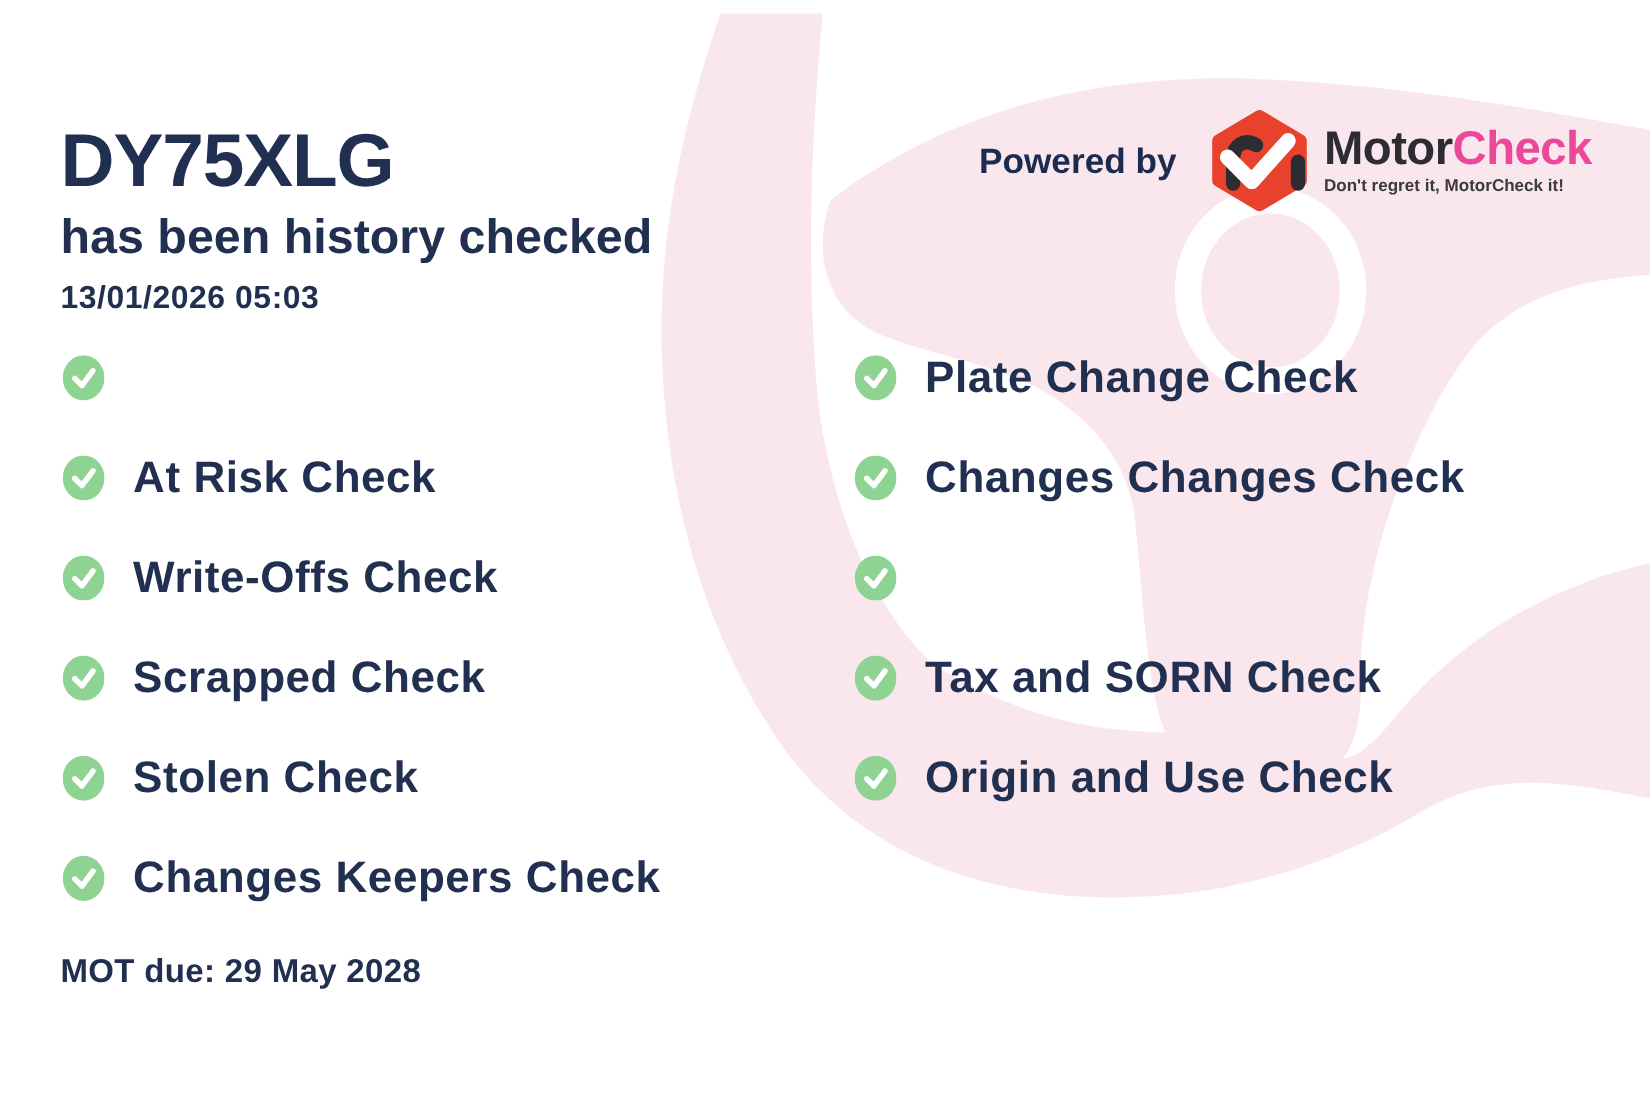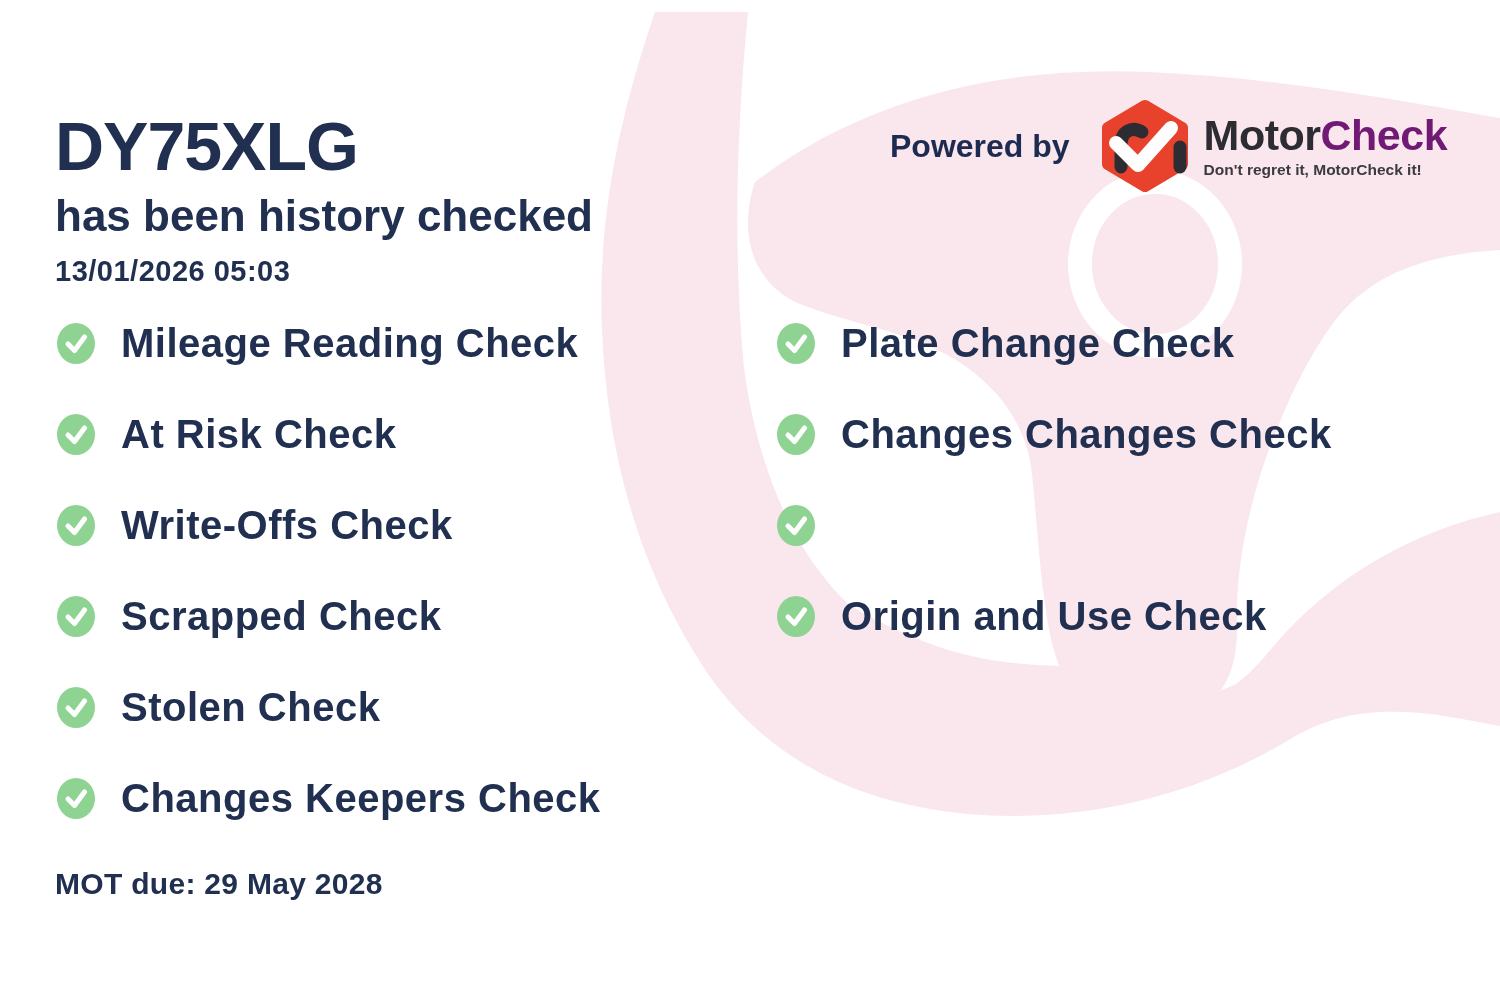--- a/index.html
+++ b/index.html
@@ -13,21 +13,21 @@
   .reg{font-size:68px;font-weight:800;letter-spacing:-1px;line-height:1;margin:0;color:#213050;}
   .subtitle{font-size:44px;font-weight:700;line-height:1;margin:14px 0 0 0;color:#213050;}
   .timestamp{font-size:29px;font-weight:600;letter-spacing:.5px;margin-top:17px;color:#213050;}
   
   .brand{position:absolute;left:890px;top:84px;height:100px;display:flex;align-items:center;}
   .powered{font-size:32px;font-weight:600;color:#1d2b50;margin-right:28px;white-space:nowrap;}
   .logo-mark{width:94px;height:96px;flex:0 0 auto;}
   .brand-text{margin-left:12px;}
   .brand-name{font-size:43px;font-weight:800;letter-spacing:-.5px;line-height:1;white-space:nowrap;}
   .brand-name .motor{color:#2d2c33;}
-  .brand-name .check{color:#701a75;}
+  .brand-name .check{color:#ec4899;}
   .tagline{font-size:15.5px;font-weight:700;color:#3a3a40;margin-top:4px;white-space:nowrap;}
   
   .col{position:absolute;top:311px;margin:0;padding:0;list-style:none;display:flex;flex-direction:column;gap:50px;}
   .col-left{left:57px;}
   .col-right{left:777px;}
   .check-item{display:flex;align-items:center;gap:26px;height:41px;}
   .check-icon{width:38px;height:41px;flex:0 0 auto;display:block;}
   .check-label{font-size:40px;font-weight:700;letter-spacing:.5px;line-height:41px;color:#213050;white-space:nowrap;}
   
   .mot-due{position:absolute;left:55px;top:855px;font-size:30px;font-weight:700;letter-spacing:.3px;color:#213050;}
@@ -95,21 +95,20 @@
       <div class="tagline">Don't regret it, MotorCheck it!</div>
     </div>
   </div>
 
   <ul class="col col-left">
   <li class="check-item">
     <svg class="check-icon" viewBox="0 0 38 41" aria-hidden="true">
       <ellipse cx="19" cy="20.5" rx="19" ry="20.5" fill="#8fd393"></ellipse>
       <path d="M 11,21 L 17.5,27.5 L 27.5,14" fill="none" stroke="#ffffff" stroke-width="5" stroke-linecap="round" stroke-linejoin="round"></path>
     </svg>
-    <span class="check-label">Mileage Reading Check</span>
   </li>
 
   <li class="check-item">
     <svg class="check-icon" viewBox="0 0 38 41" aria-hidden="true">
       <ellipse cx="19" cy="20.5" rx="19" ry="20.5" fill="#8fd393"></ellipse>
       <path d="M 11,21 L 17.5,27.5 L 27.5,14" fill="none" stroke="#ffffff" stroke-width="5" stroke-linecap="round" stroke-linejoin="round"></path>
     </svg>
     <span class="check-label">At Risk Check</span>
   </li>
 
@@ -162,20 +161,27 @@
     <span class="check-label">Changes Changes Check</span>
   </li>
 
   <li class="check-item">
     <svg class="check-icon" viewBox="0 0 38 41" aria-hidden="true">
       <ellipse cx="19" cy="20.5" rx="19" ry="20.5" fill="#8fd393"></ellipse>
       <path d="M 11,21 L 17.5,27.5 L 27.5,14" fill="none" stroke="#ffffff" stroke-width="5" stroke-linecap="round" stroke-linejoin="round"></path>
     </svg>
   </li>
 
+  <li class="check-item">
+    <svg class="check-icon" viewBox="0 0 38 41" aria-hidden="true">
+      <ellipse cx="19" cy="20.5" rx="19" ry="20.5" fill="#8fd393"></ellipse>
+      <path d="M 11,21 L 17.5,27.5 L 27.5,14" fill="none" stroke="#ffffff" stroke-width="5" stroke-linecap="round" stroke-linejoin="round"></path>
+    </svg>
+    <span class="check-label">Tax and SORN Check</span>
+  </li>
 
   <li class="check-item">
     <svg class="check-icon" viewBox="0 0 38 41" aria-hidden="true">
       <ellipse cx="19" cy="20.5" rx="19" ry="20.5" fill="#8fd393"></ellipse>
       <path d="M 11,21 L 17.5,27.5 L 27.5,14" fill="none" stroke="#ffffff" stroke-width="5" stroke-linecap="round" stroke-linejoin="round"></path>
     </svg>
     <span class="check-label">Origin and Use Check</span>
   </li>
 </ul>
 

